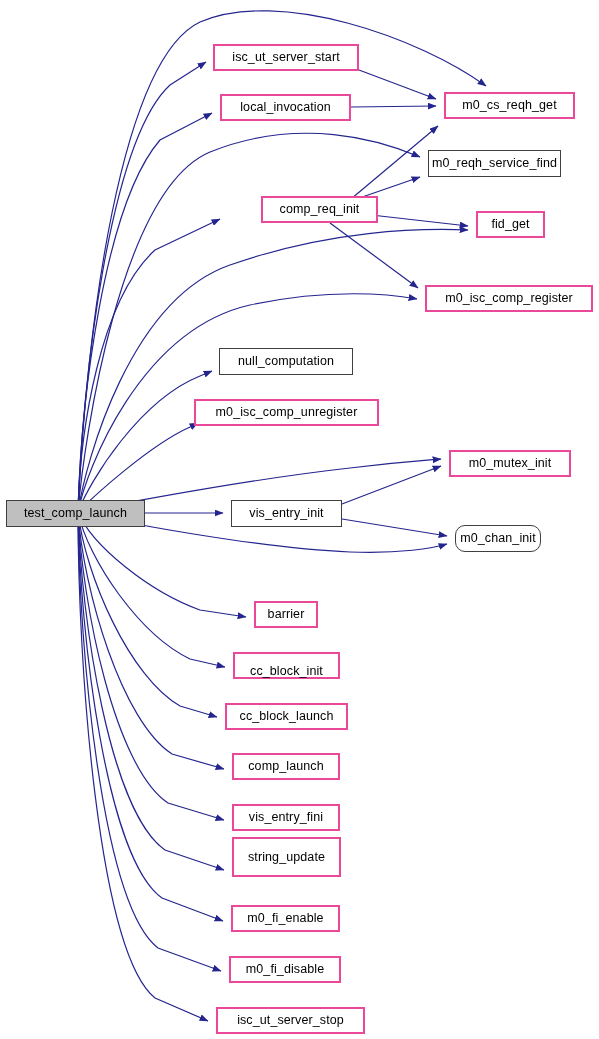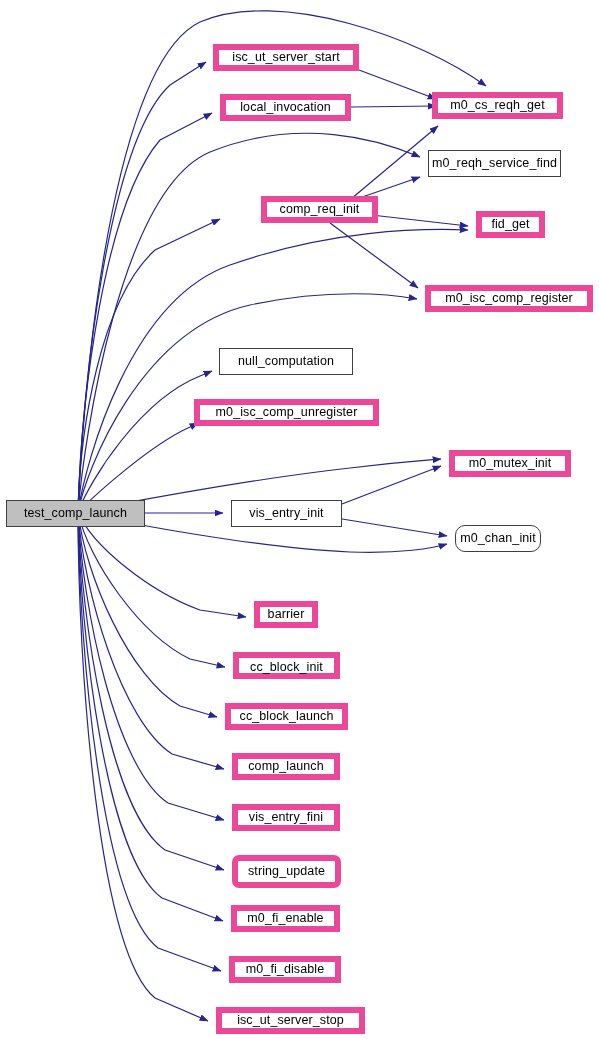--- a/index.html
+++ b/index.html
@@ -32,21 +32,21 @@
     width: 599px;
     height: 1039px;
   }
   .node {
     position: absolute;
     box-sizing: border-box;
     display: flex;
     align-items: center;
     justify-content: center;
     background: #ffffff;
-    border: 6px solid #ec4899;
+    border: 2px solid #ec4899;
     font-size: 12.5px;
     color: #000000;
     white-space: nowrap;
     line-height: 1;
     letter-spacing: 0.1px;
   }
   .node.plain {
     border: 1px solid #3f3f3f;
   }
   .node.focus {
@@ -106,21 +106,21 @@
   <div id="node-layer">
       <div class="node focus" style="left: 6px; top: 500px; width: 139px; height: 27px;">
         <span class="node-label">test_comp_launch</span>
       </div>
       <div class="node" style="left: 213px; top: 44px; width: 146px; height: 27px;">
         <span class="node-label">isc_ut_server_start</span>
       </div>
       <div class="node" style="left: 220px; top: 94px; width: 131px; height: 27px;">
         <span class="node-label">local_invocation</span>
       </div>
-      <div class="node" style="left: 432px; top: 92px; width: 131px; height: 27px;">
+      <div class="node" style="left: 444px; top: 92px; width: 131px; height: 27px;">
         <span class="node-label">m0_cs_reqh_get</span>
       </div>
       <div class="node plain" style="left: 428px; top: 150px; width: 133px; height: 27px;">
         <span class="node-label">m0_reqh_service_find</span>
       </div>
       <div class="node" style="left: 228px; top: 196px; width: 117px; height: 27px; margin-left: 33px;">
         <span class="node-label">comp_req_init</span>
       </div>
       <div class="node" style="left: 476px; top: 211px; width: 69px; height: 27px;">
         <span class="node-label">fid_get</span>
@@ -151,21 +151,21 @@
       </div>
       <div class="node" style="left: 225px; top: 703px; width: 123px; height: 27px;">
         <span class="node-label">cc_block_launch</span>
       </div>
       <div class="node" style="left: 232px; top: 753px; width: 108px; height: 27px;">
         <span class="node-label">comp_launch</span>
       </div>
       <div class="node" style="left: 232px; top: 804px; width: 108px; height: 27px;">
         <span class="node-label">vis_entry_fini</span>
       </div>
-      <div class="node" style="left: 232px; top: 855px; width: 109px; height: 33px; border-radius: 7px;">
+      <div class="node" style="left: 232px; top: 837px; width: 109px; height: 40px;">
         <span class="node-label">string_update</span>
       </div>
       <div class="node" style="left: 231px; top: 905px; width: 109px; height: 27px;">
         <span class="node-label">m0_fi_enable</span>
       </div>
       <div class="node" style="left: 229px; top: 956px; width: 112px; height: 27px;">
         <span class="node-label">m0_fi_disable</span>
       </div>
       <div class="node" style="left: 216px; top: 1007px; width: 149px; height: 27px;">
         <span class="node-label">isc_ut_server_stop</span>

